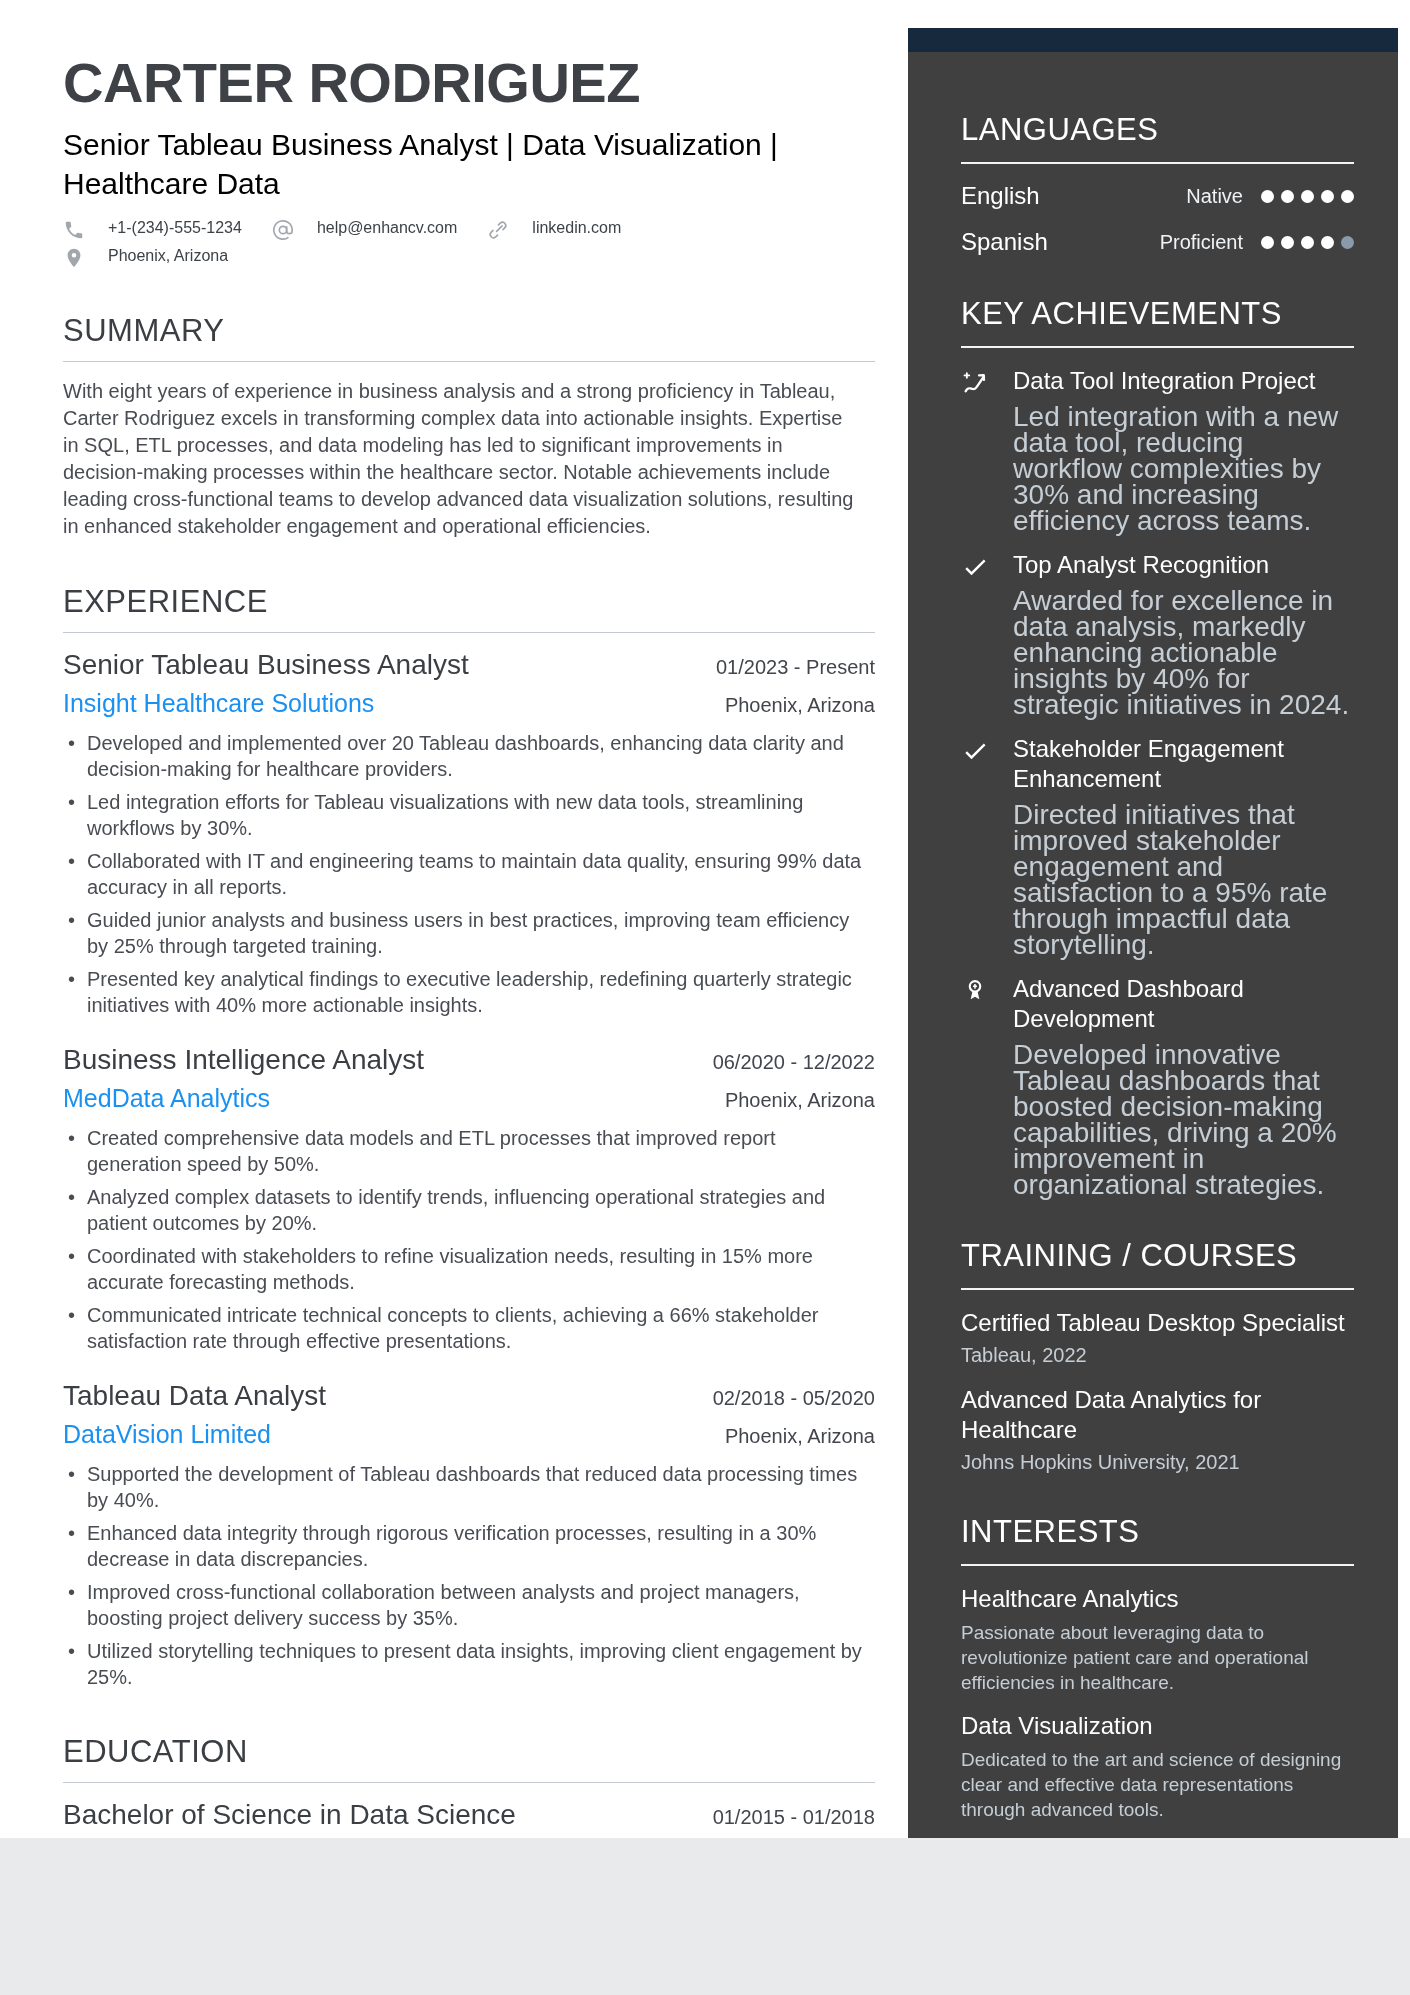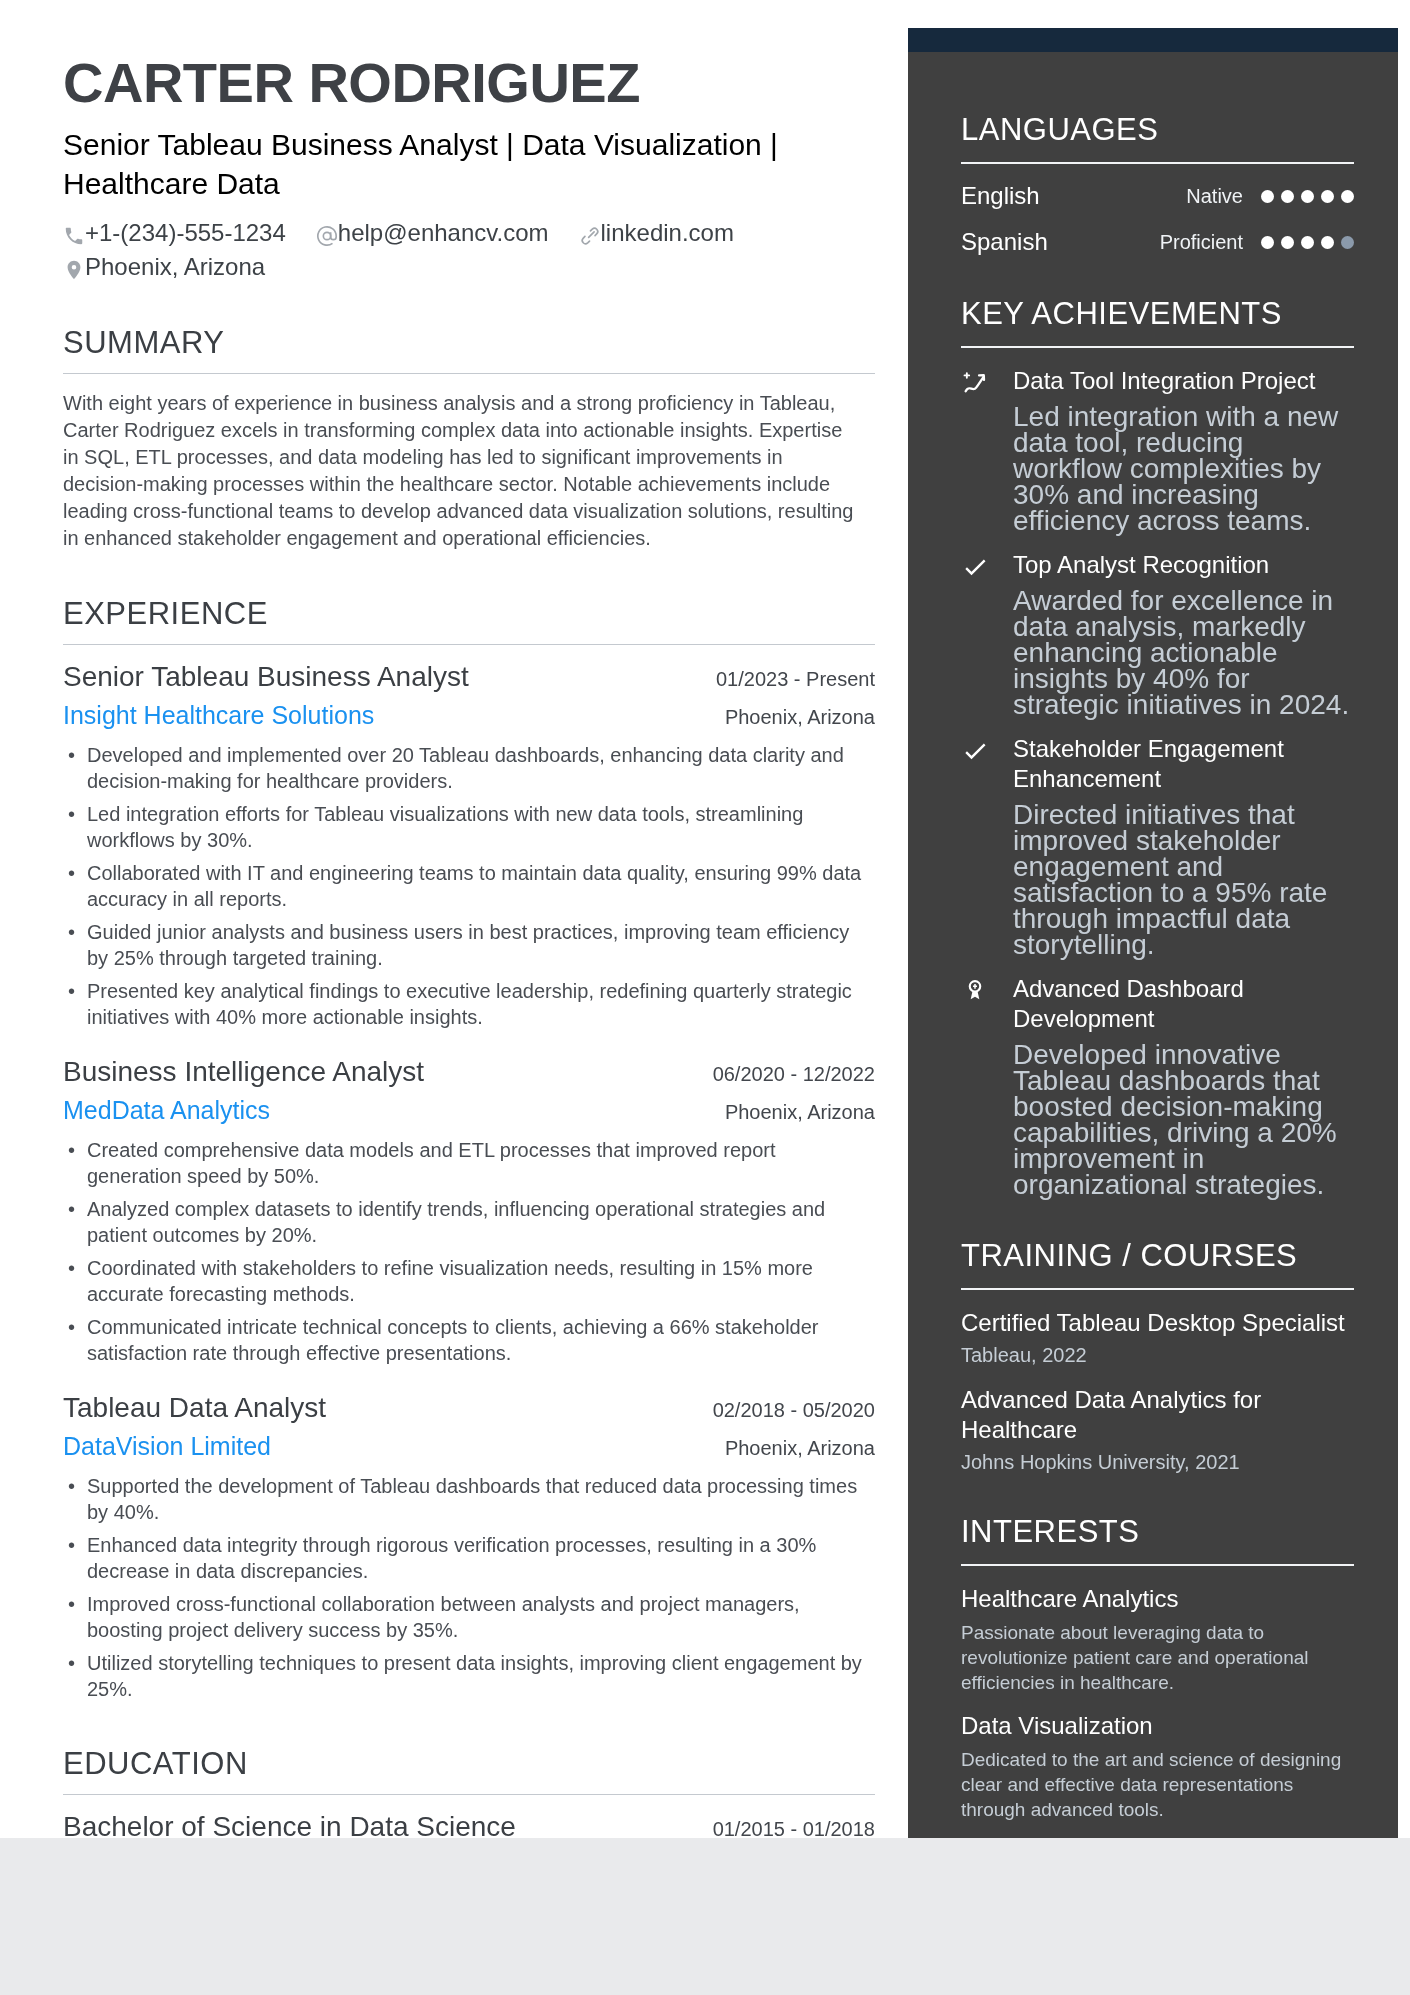--- a/index.html
+++ b/index.html
@@ -22,22 +22,22 @@
   }
   .job-headline{
     margin-top:10px;max-width:830px;
     font-size:30px;line-height:39px;color:#000000;
   }
   .contact-row{
     display:flex;align-items:center;gap:30px;
     margin-top:16px;
   }
   .contact-row + .contact-row{margin-top:6px;}
-  .contact-item{display:flex;align-items:flex-end;gap:0;
-    font-size:24px;color:#3d4247;}
+  .contact-item{display:flex;align-items:flex-start;gap:23px;
+    font-size:16px;color:#3d4247;}
   .cicon{width:22px;height:22px;flex:0 0 auto;color:#a2a7ad;}
   .cicon svg{width:100%;height:100%;display:block;}
   .section{margin-top:44px;}
   .section-heading{
     font-size:31px;font-weight:500;letter-spacing:0.5px;color:#3b3f44;
   }
   .rule{height:1px;background:#c4c9cf;margin-top:12px;margin-bottom:16px;}
   .summary-text{
     font-size:20px;line-height:27px;color:#494d53;max-width:800px;
   }

